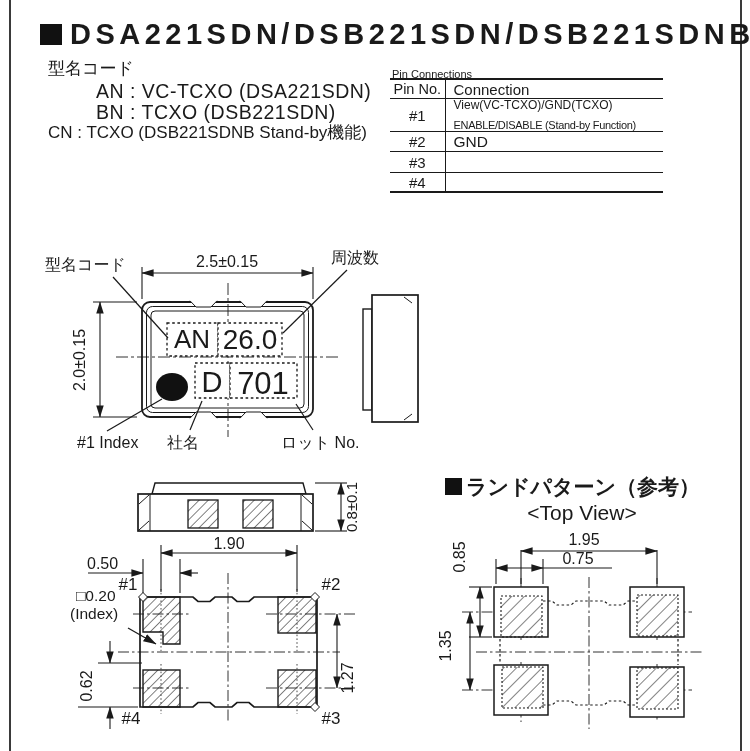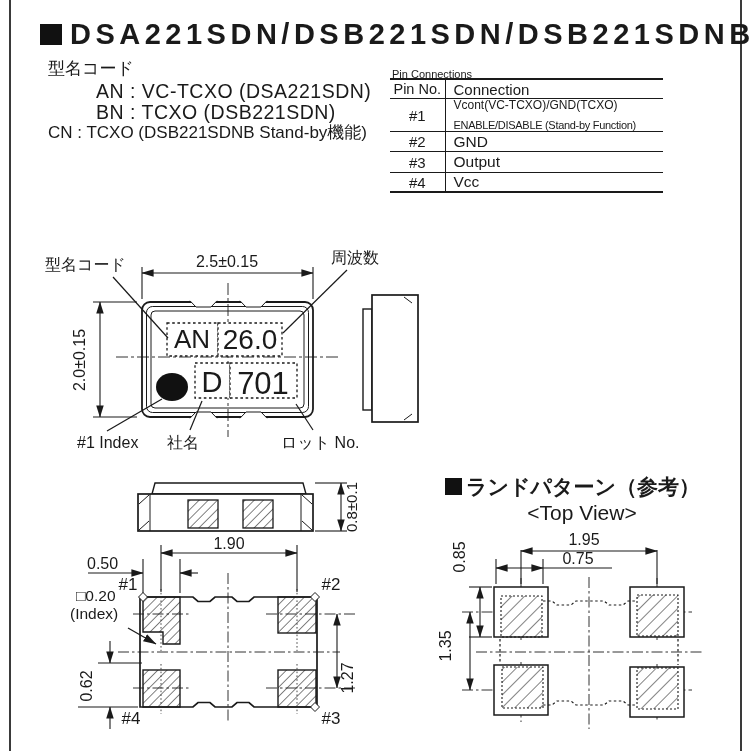--- a/index.html
+++ b/index.html
@@ -57,35 +57,33 @@
 
   <div class="pt-title">Pin Connections</div>
   <div class="pt">
     <div class="pt-row pt-head">
       <div class="pt-c1">Pin No.</div>
       <div class="pt-c2">Connection</div>
     </div>
     <div class="pt-row pt-r1">
       <div class="pt-c1">#1</div>
       <div class="pt-c2">
-        <span>Vcont(VC-TCXO)/GND(TCXO)</span>
+        <span>View(VC-TCXO)/GND(TCXO)</span>
         <span class="c2b">ENABLE/DISABLE (Stand-by Function)</span>
       </div>
     </div>
     <div class="pt-row pt-r2">
       <div class="pt-c1">#2</div>
       <div class="pt-c2">GND</div>
     </div>
     <div class="pt-row pt-r3">
       <div class="pt-c1">#3</div>
-      <div class="pt-c2">Output</div>
     </div>
     <div class="pt-row pt-r4">
       <div class="pt-c1">#4</div>
-      <div class="pt-c2">Vcc</div>
     </div>
   </div>
 
   <svg width="750" height="751" viewBox="0 0 750 751">
     <defs>
       <marker id="arr" viewBox="0 0 10 8" refX="9.6" refY="4" markerWidth="11" markerHeight="8.8" orient="auto-start-reverse">
         <path d="M0,0.9 L10,4 L0,7.1 Z" fill="#1a1a1a"></path>
       </marker>
       <pattern id="hatch" patternUnits="userSpaceOnUse" width="6.5" height="6.5" patternTransform="rotate(45)">
         <line x1="0" y1="0" x2="0" y2="6.5" stroke="#1a1a1a" stroke-width="1.1"></line>

